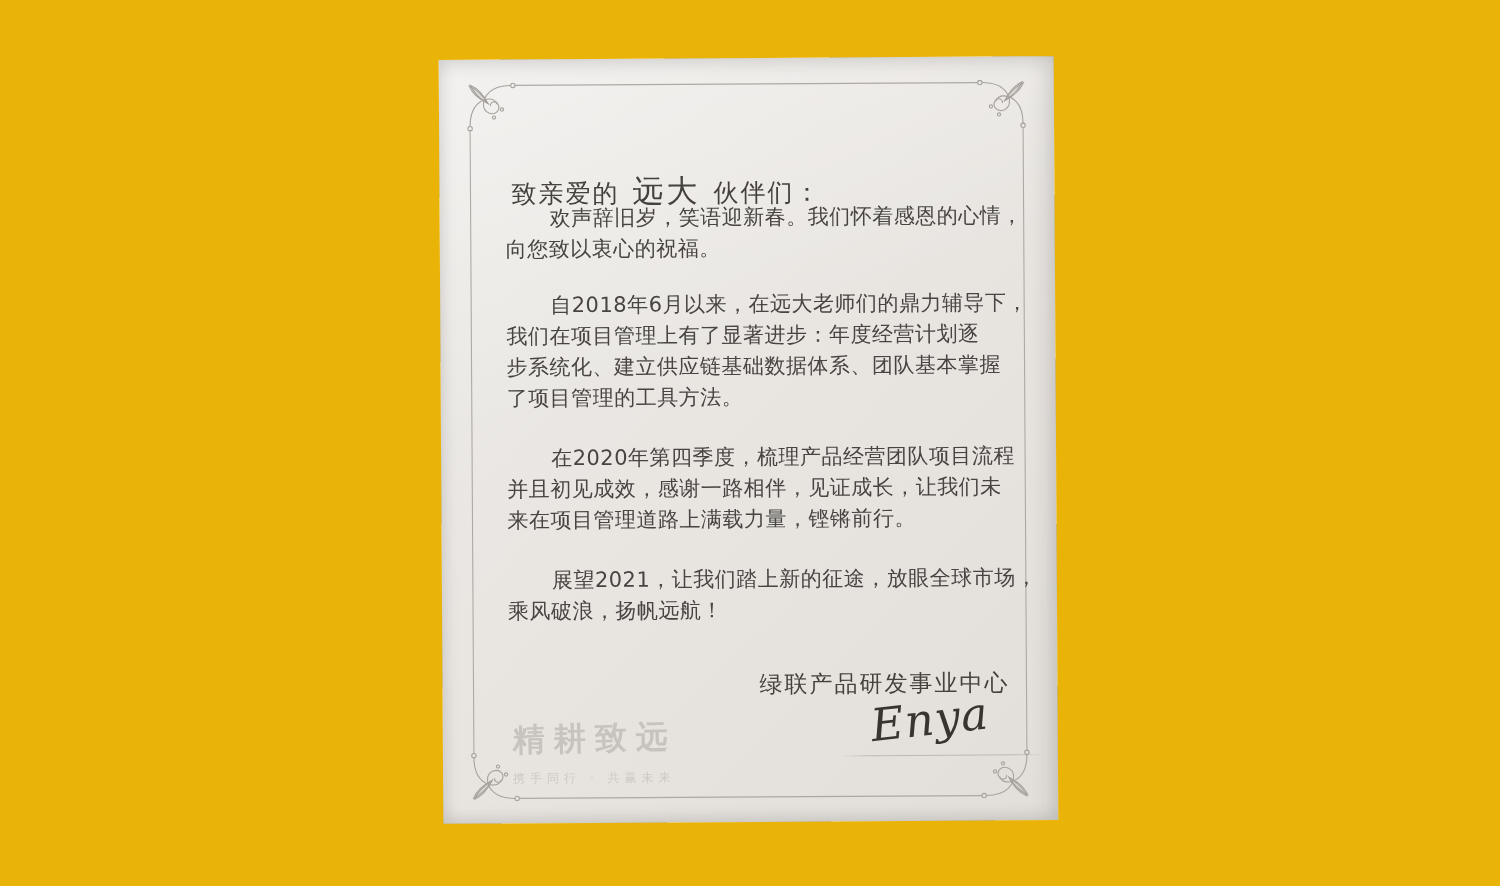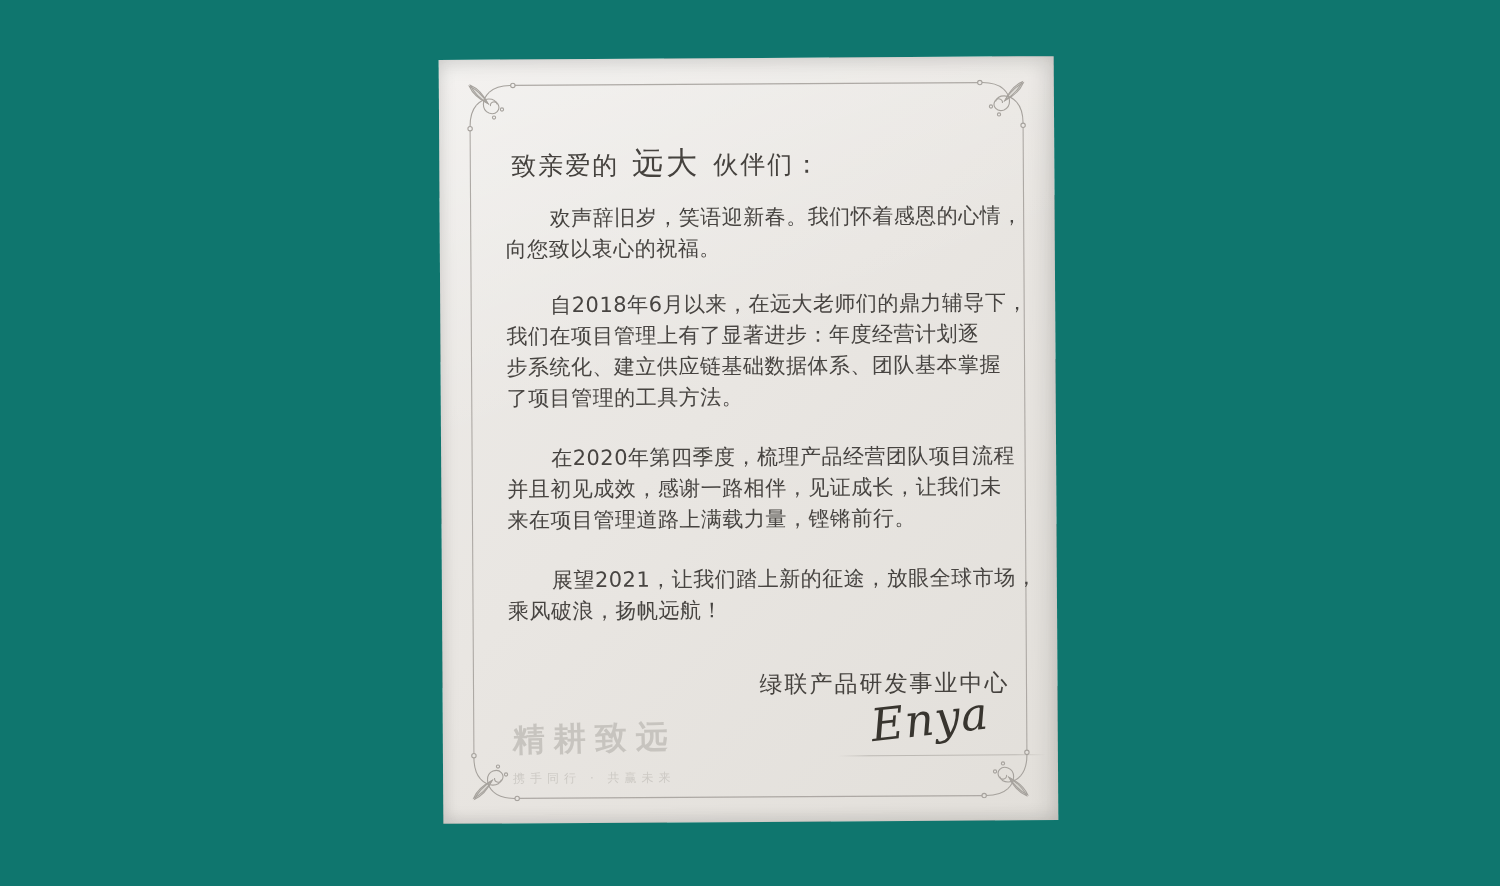--- a/index.html
+++ b/index.html
@@ -5,21 +5,21 @@
   * { margin: 0; padding: 0; box-sizing: border-box; }
   html, body {
     width: 1500px; height: 886px;
     background: #000000;
     overflow: hidden;
     font-family: "DejaVu Sans", sans-serif;
   }
   .scene {
     position: relative;
     width: 1500px; height: 886px;
-    background: #0f766e;
+    background: #eab308;
   }
   
   .paper {
     position: absolute;
     left: 441px; top: 58px;
     width: 615px; height: 764px;
     background:
       linear-gradient(160deg, rgba(255,255,255,0.35) 0%, rgba(255,255,255,0) 40%),
       linear-gradient(135deg, #edebe8 0%, #e9e6e2 45%, #e2dfda 100%);
     box-shadow:
@@ -40,21 +40,21 @@
   .cfg path { stroke: #a6a29d; stroke-width: 1.1; fill: none; }
   .cfg .petal { fill: rgba(166,162,157,0.10); }
   .cfg circle { stroke: #a6a29d; stroke-width: 1.1; fill: none; }
   
   .greeting {
     position: absolute; left: 72px; top: 84px;
     display: flex; align-items: baseline; gap: 13px;
     color: #45423e; white-space: nowrap;
   }
   .g-pre, .g-suf { font-size: 25px; letter-spacing: 2px; }
-  .g-co  { font-size: 31px; letter-spacing: 3px; }
+  .g-co  { font-size: 31px; letter-spacing: 3px; margin-top: 28px; }
   .para {
     position: absolute; left: 66px;
     color: #474441;
     font-size: 21px; line-height: 31px;
     letter-spacing: 0.5px; white-space: nowrap;
   }
   .para .line.indent { padding-left: 44px; }
   .p1 { top: 144px; }
   .p2 { top: 231px; }
   .p3 { top: 384px; }

